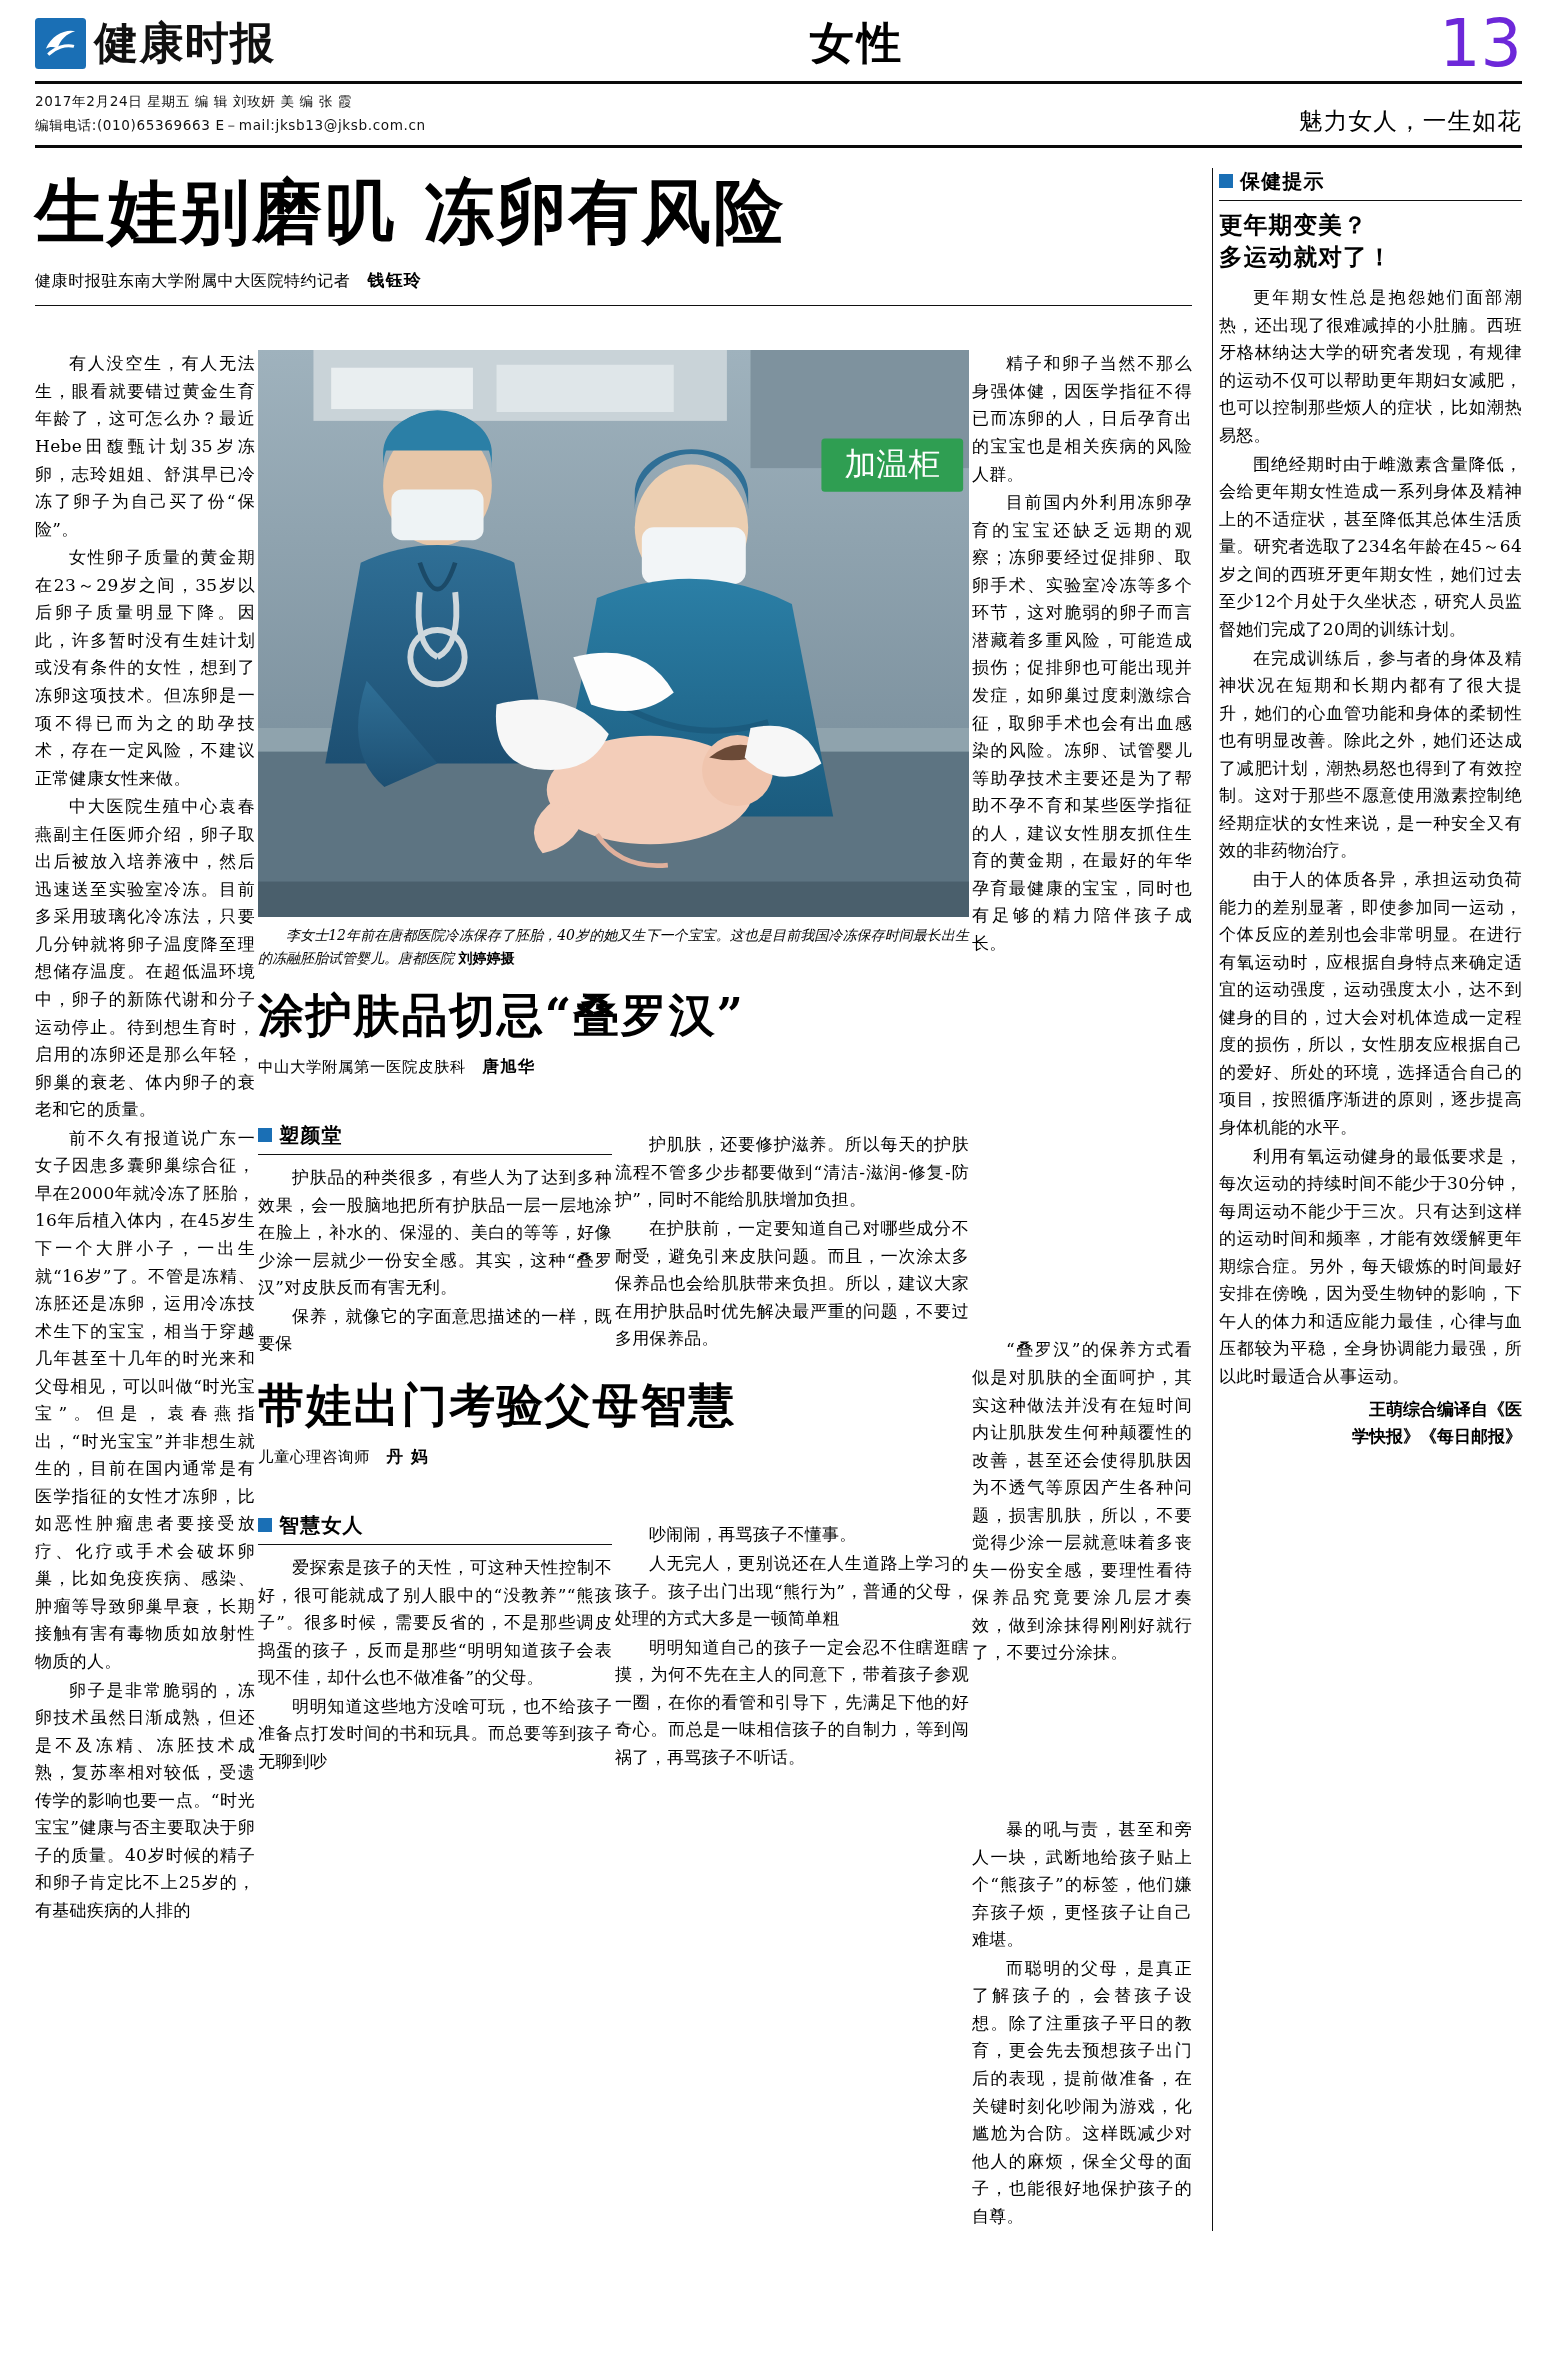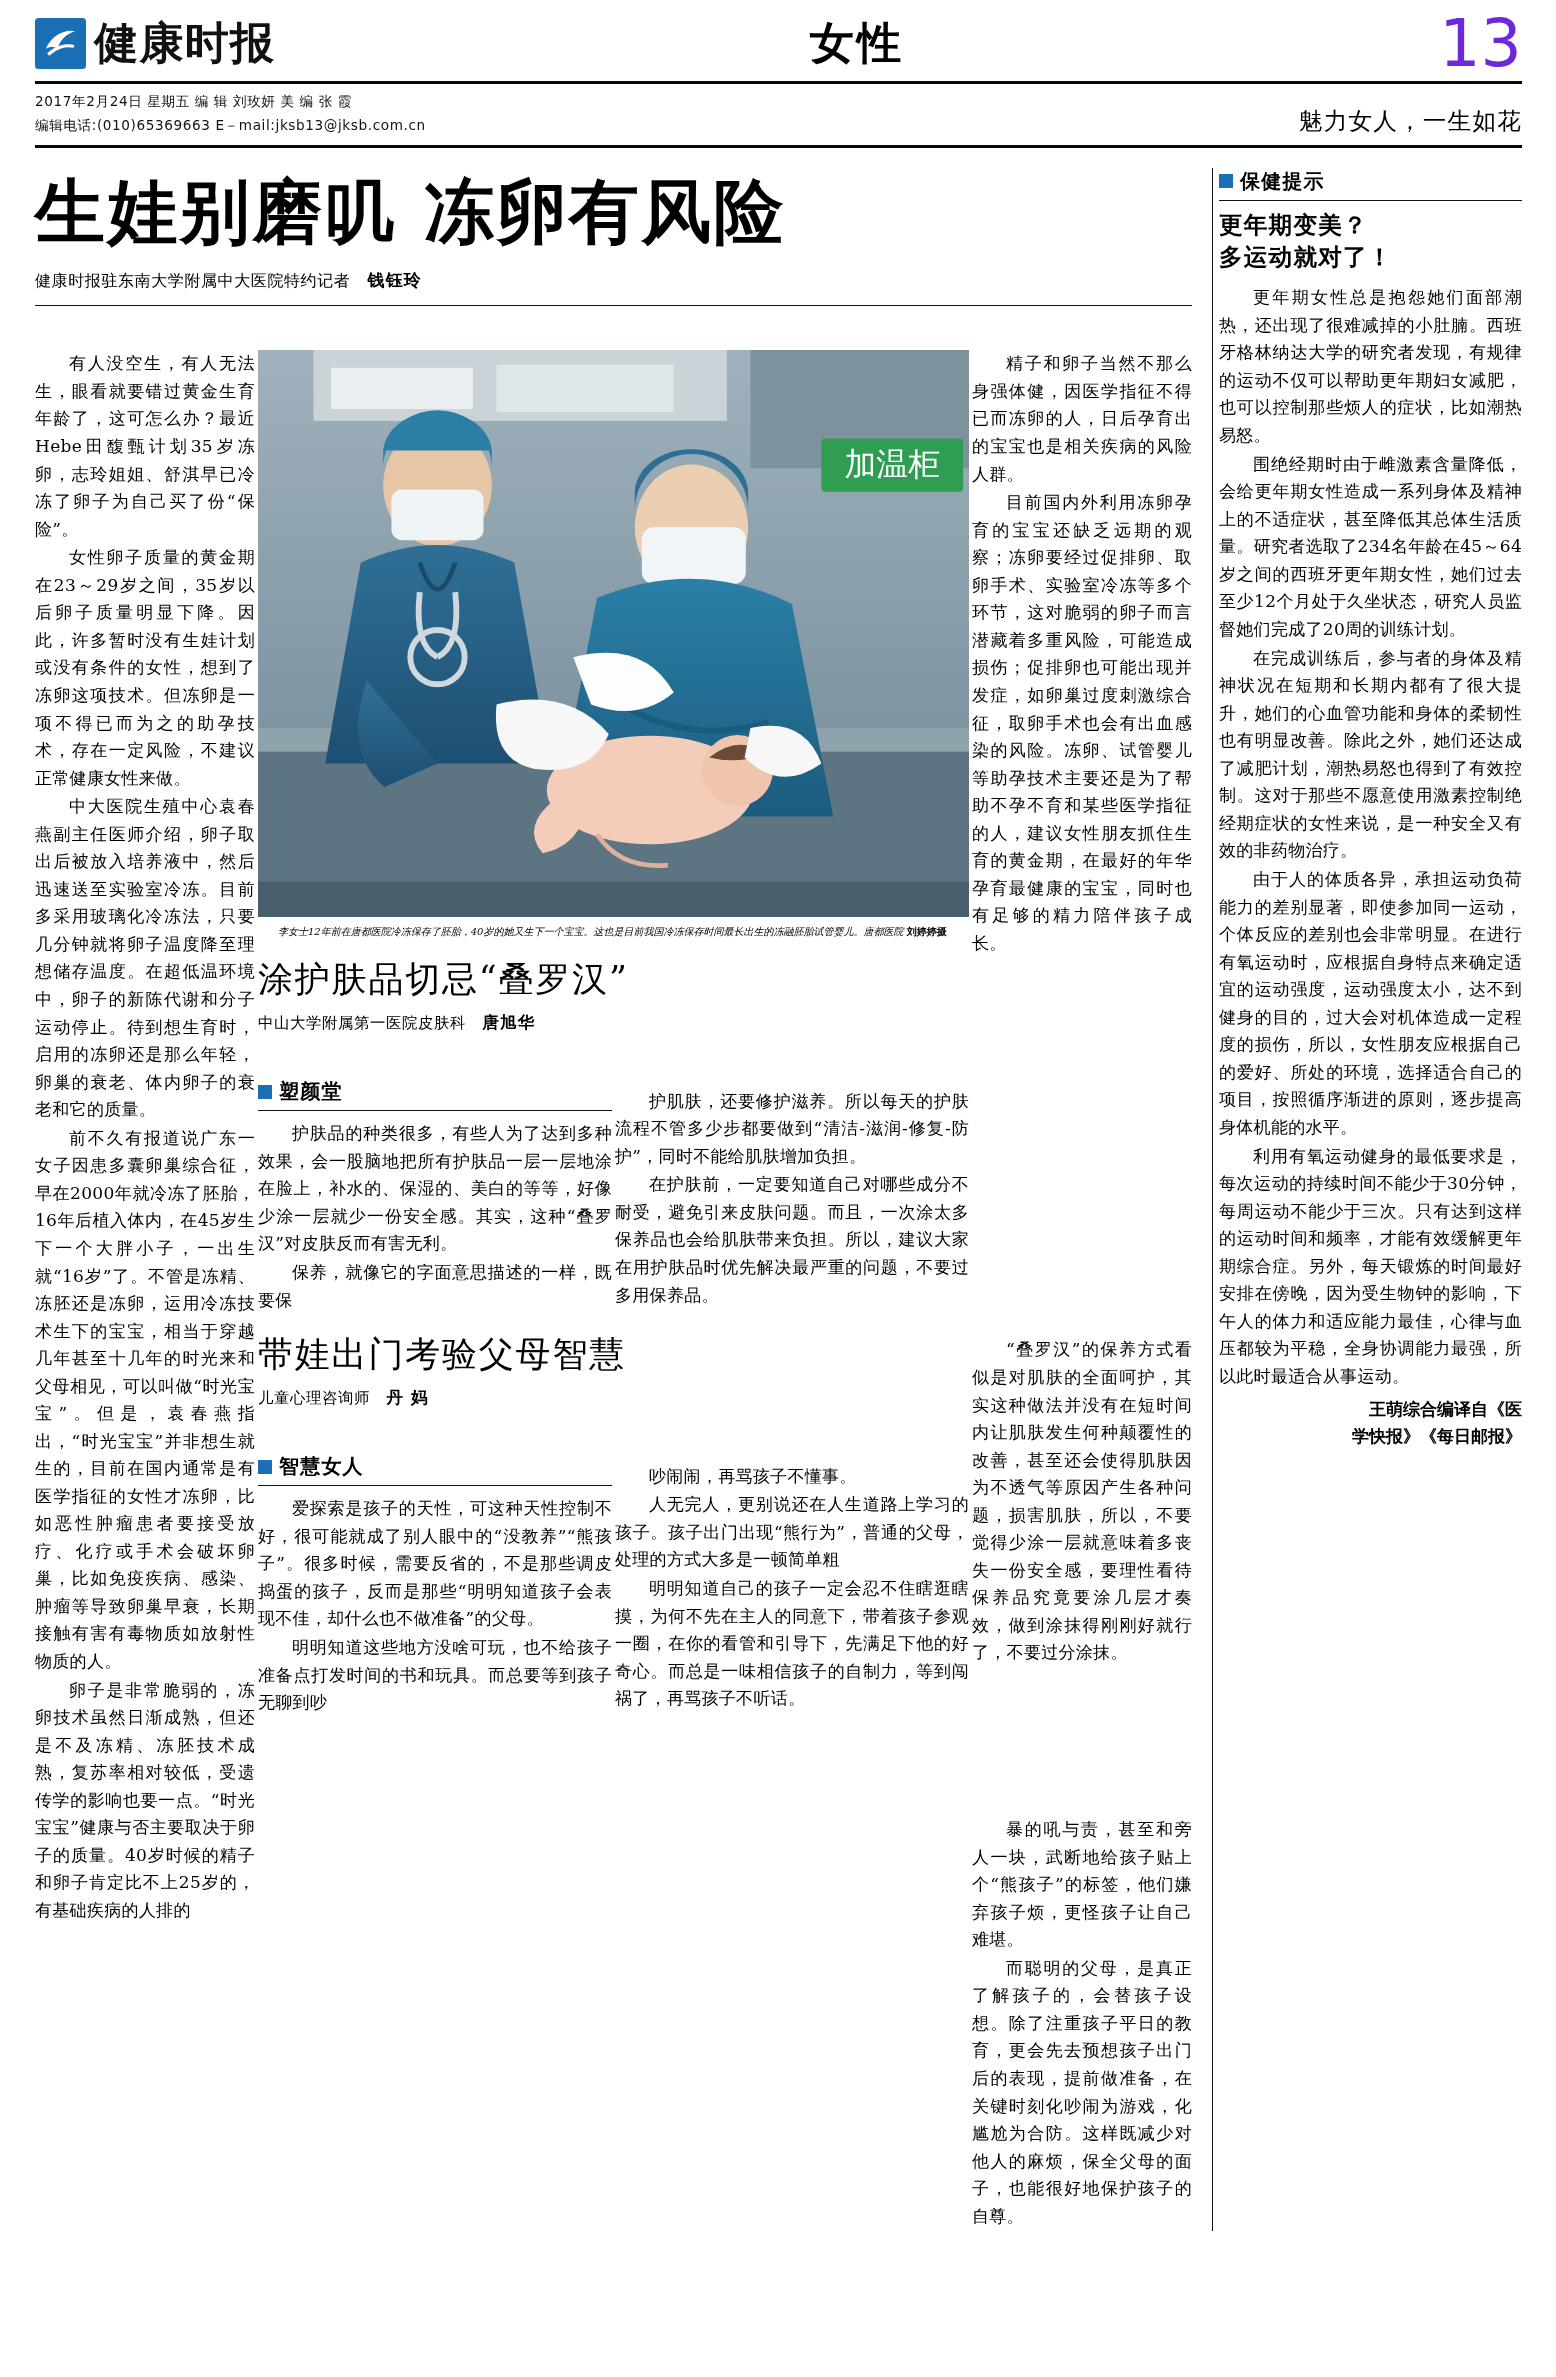--- a/index.html
+++ b/index.html
@@ -127,32 +127,32 @@
   .photo{
     width:100%;
     height:567px;
     position:relative;
     overflow:hidden;
     background:#0d2a3a;
   }
   .caption{
     font-family:"DejaVu Serif","Liberation Serif",serif;
     font-style:italic;
-    font-size:10px;
+    font-size:14px;
     line-height:1.6;
     text-align:justify;
     margin:7px 0 0 0;
     text-indent:2em;
   }
   .caption b{font-style:normal;font-weight:bold;}
   
   h2.sub{
     font-family:"DejaVu Serif","Liberation Serif",serif;
-    font-weight:normal;
-    font-size:35px;
+    font-weight:bold;
+    font-size:46px;
     letter-spacing:1.8px;
     margin:15.4px 0 9.4px 0;
   }
   .sub-byline{
     font-size:15.4px;
     margin:0 0 9.4px 0;
     letter-spacing:0.6px;
   }
   .sub-byline b{font-size:16.5px;letter-spacing:1.2px;}
   .tag{

